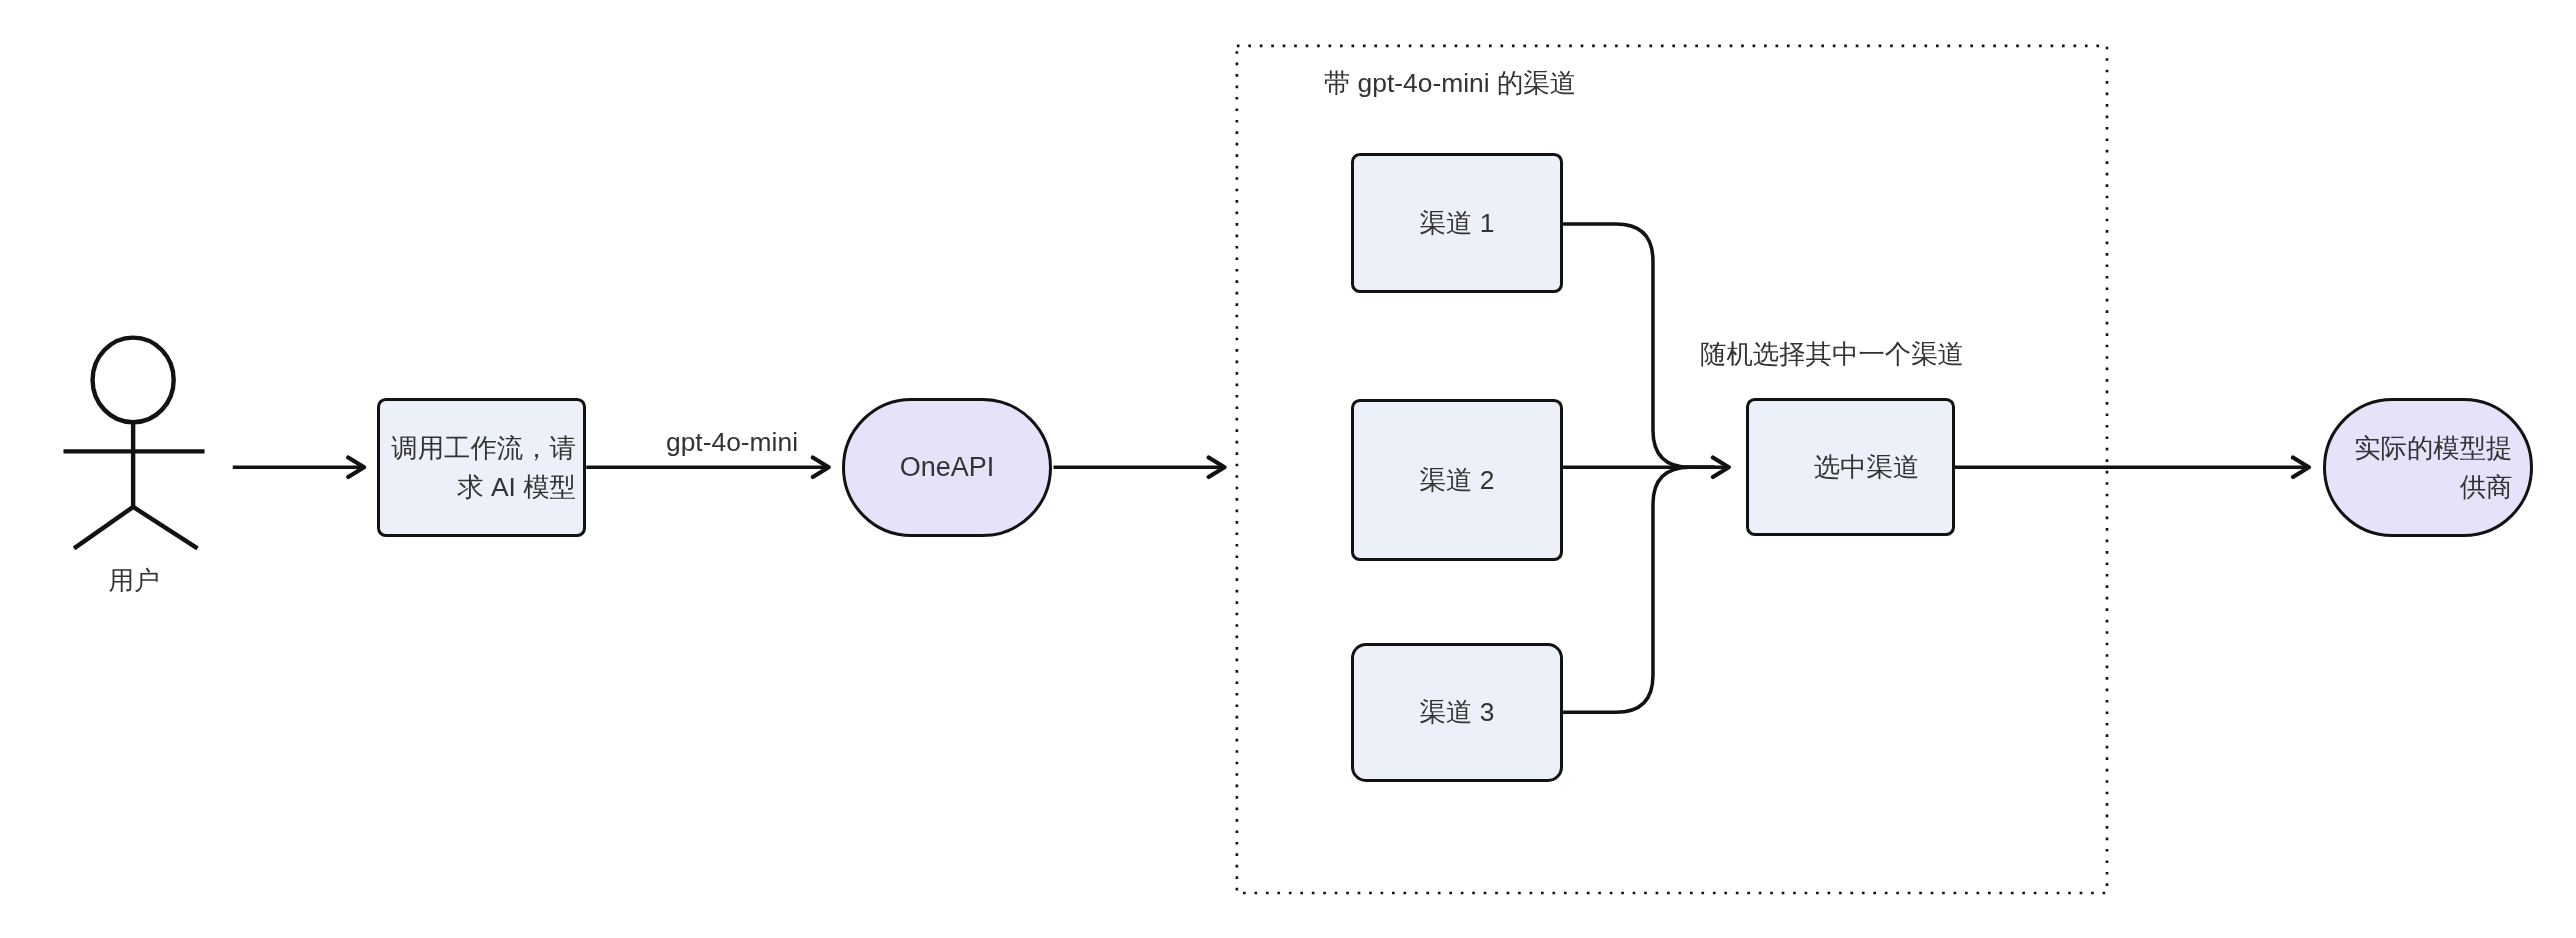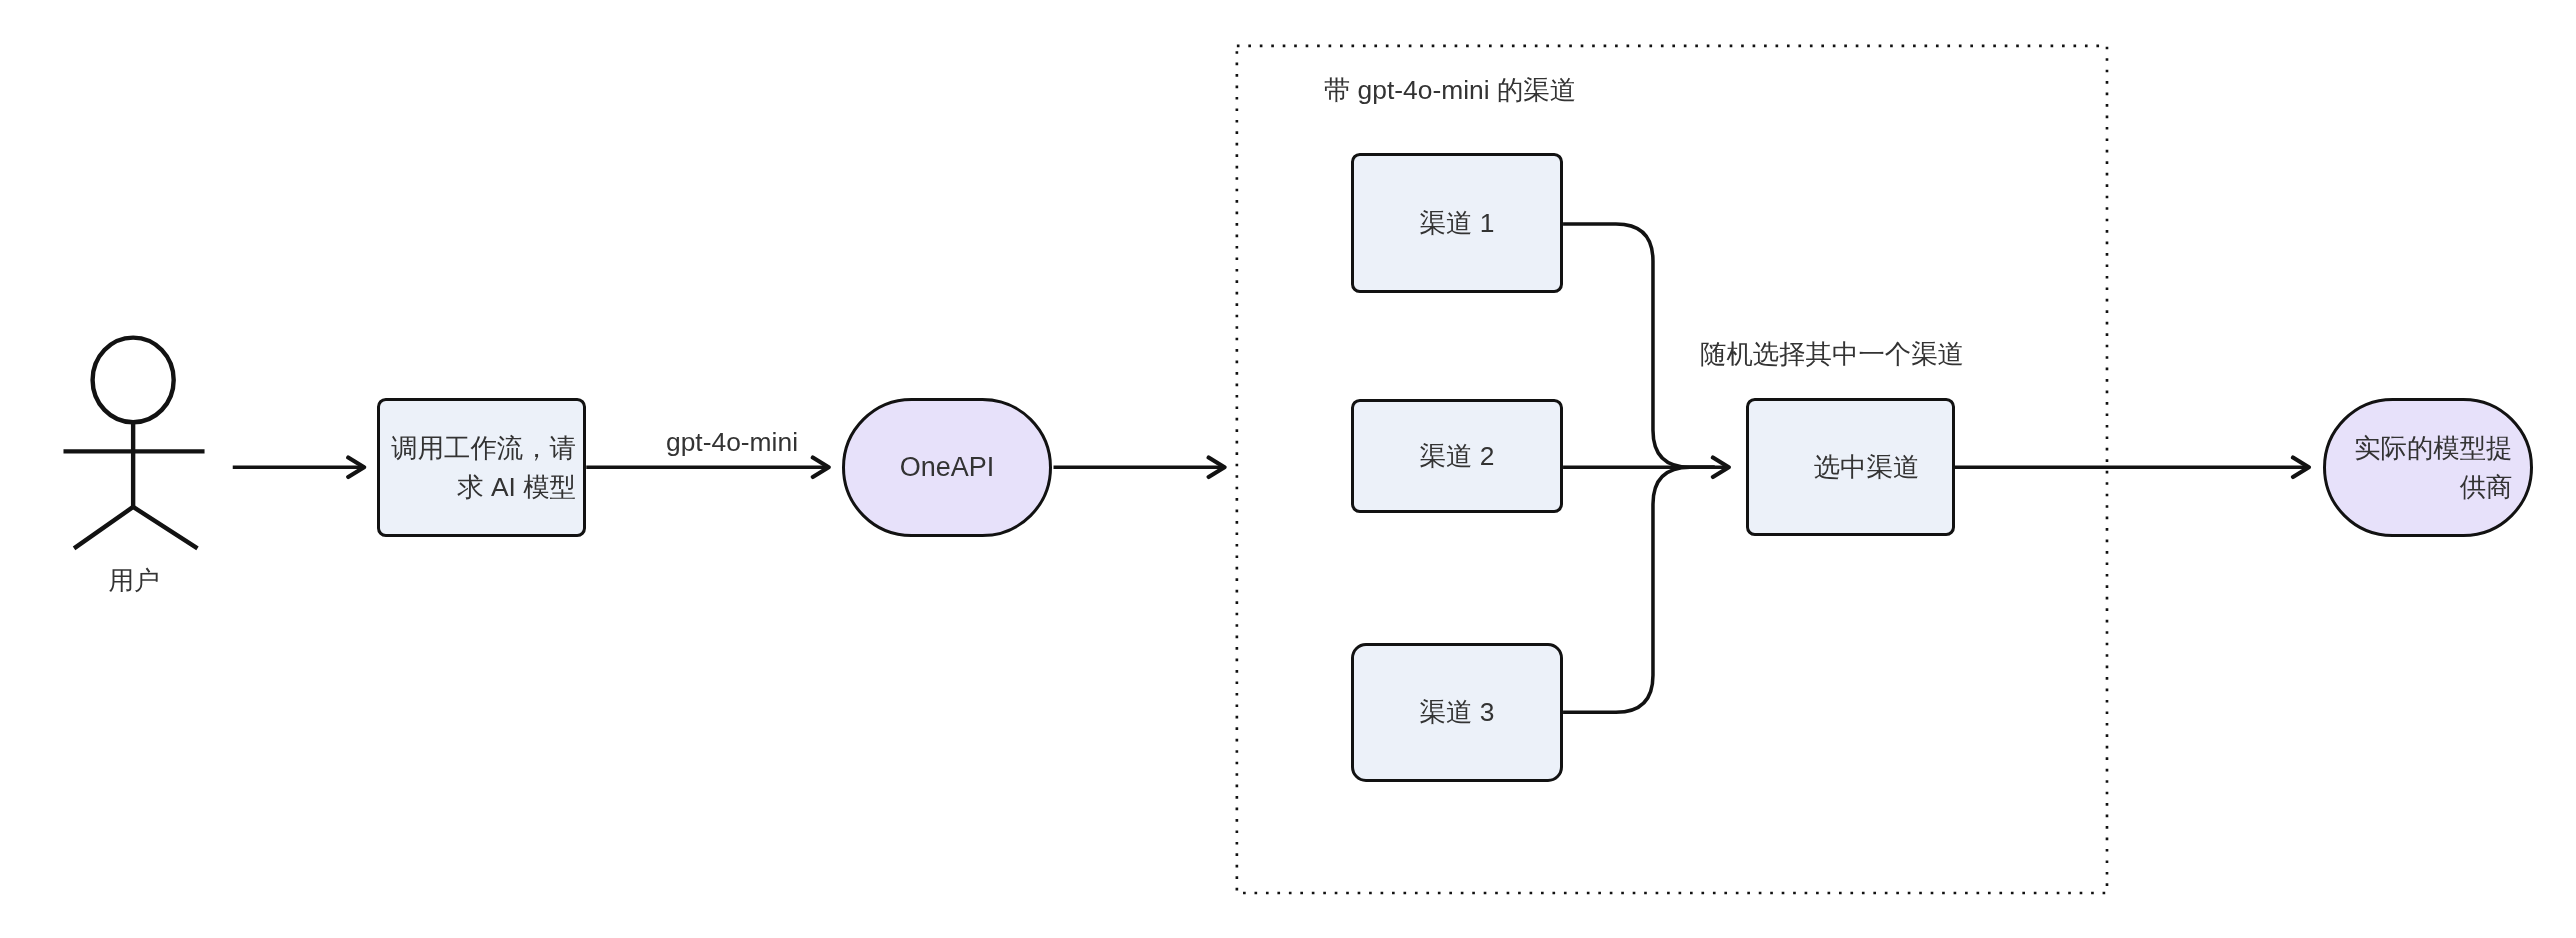--- a/index.html
+++ b/index.html
@@ -86,26 +86,26 @@
   <div class="node" style="left:377px; top:398px; width:209px; height:139px;">
     <span class="inner" style="width:189px;">调用工作流，请求 AI 模型</span>
   </div>
 
   <div class="lbl" style="left:732px; top:428px;">gpt-4o-mini</div>
 
   <div class="node stadium" style="left:842px; top:398px; width:210px; height:139px; font-size:27px;">
     <span class="inner">OneAPI</span>
   </div>
 
-  <div class="lbl" style="left:1450px; top:76px;text-align:right;">带 gpt-4o-mini 的渠道</div>
+  <div class="lbl" style="left:1450px; top:69px;text-align:right;">带 gpt-4o-mini 的渠道</div>
 
   <div class="node" style="left:1351px; top:153px; width:212px; height:140px;">
     <span class="inner">渠道 1</span>
   </div>
-  <div class="node" style="left:1351px; top:399px; width:212px; height:114px;">
+  <div class="node" style="left:1351px; top:399px; width:212px; height:162px;">
     <span class="inner">渠道 2</span>
   </div>
   <div class="node" style="left:1351px; top:643px; width:212px; height:139px;border-radius:15px;">
     <span class="inner">渠道 3</span>
   </div>
 
   <div class="lbl" style="left:1832px; top:340px;">随机选择其中一个渠道</div>
 
   <div class="node" style="left:1746px; top:398px; width:209px; height:138px;padding-left:32px;">
     <span class="inner">选中渠道</span>

